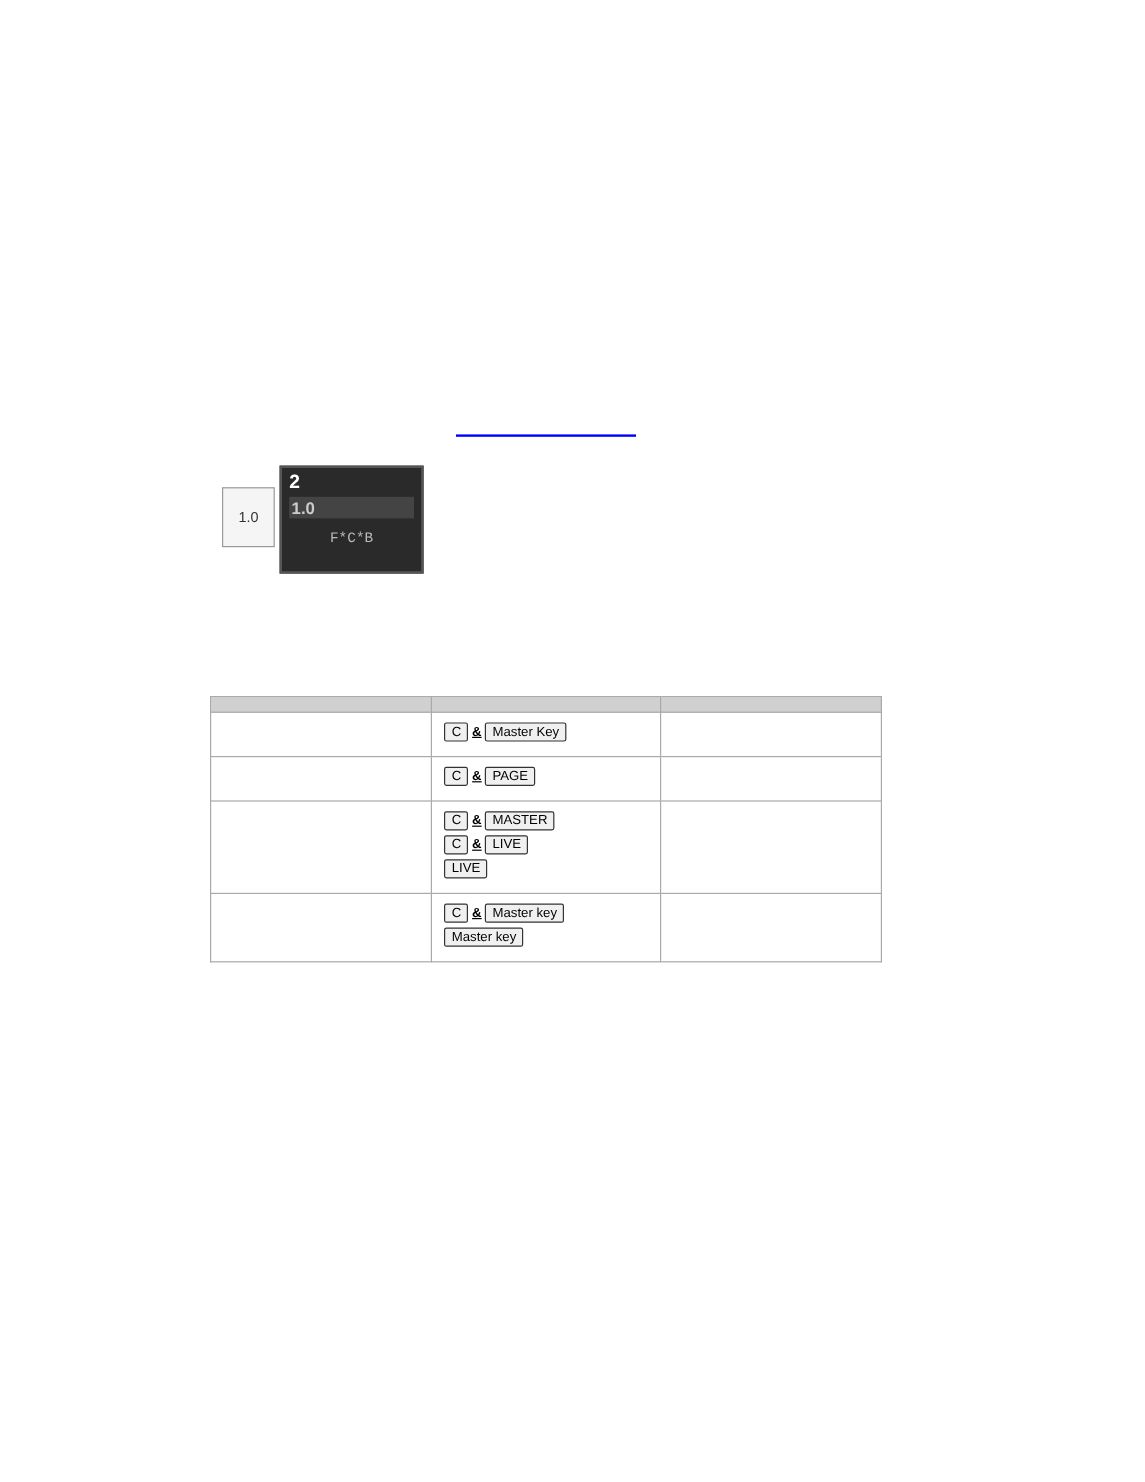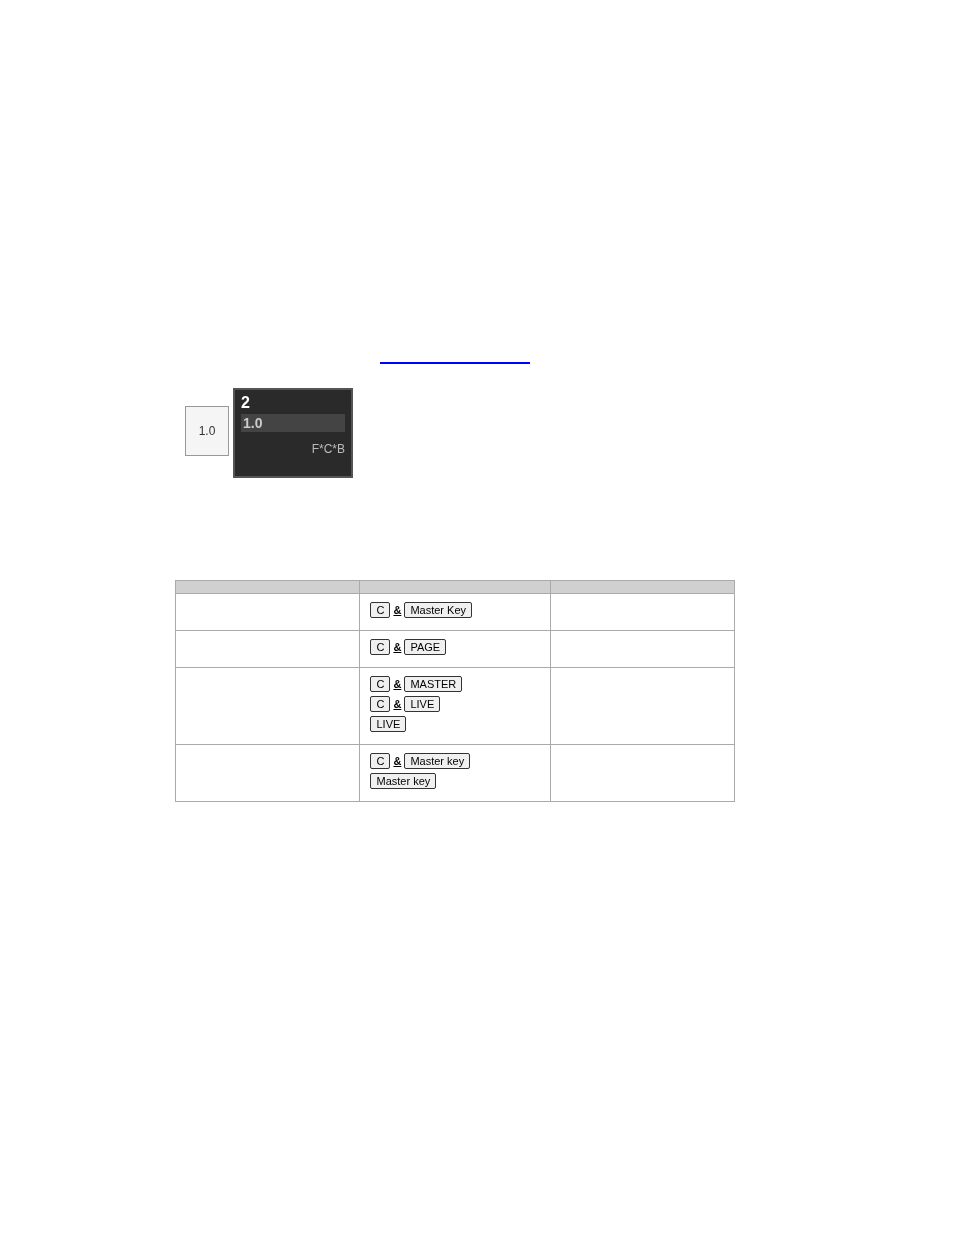--- a/index.html
+++ b/index.html
@@ -68,21 +68,22 @@
       font-size: 14px;
       font-weight: bold;
       background: #444;
       padding: 1px 2px;
     }
 
     .dark-display .line3 {
       color: #bbbbbb;
       font-size: 12px;
       margin-top: 8px;
-      text-align: right;
+      text-align: center;
+      font-family: Liberation Mono, monospace;
     }
 
     
     .main-table-container {
       position: absolute;
       top: 580px;
       left: 175px;
       width: 560px;
     }
 

